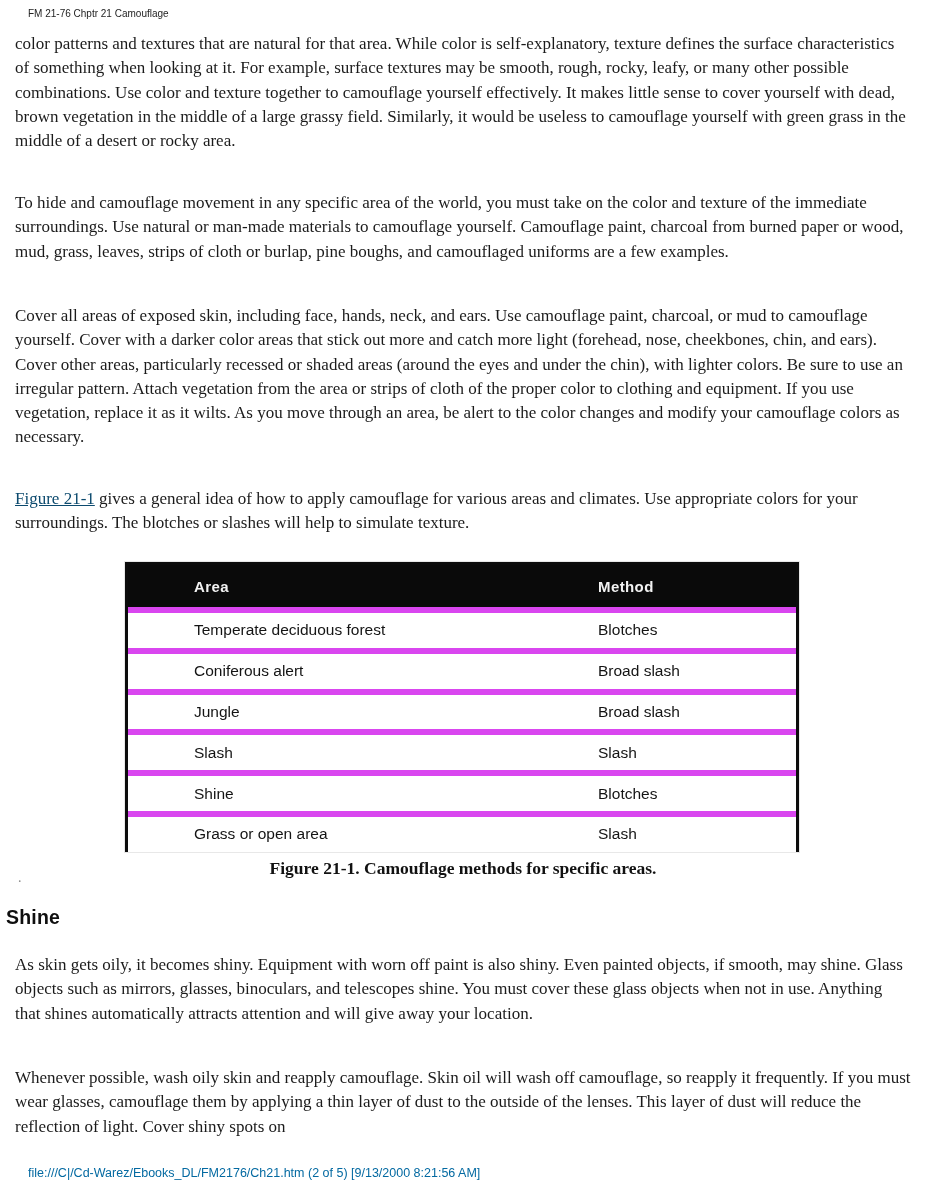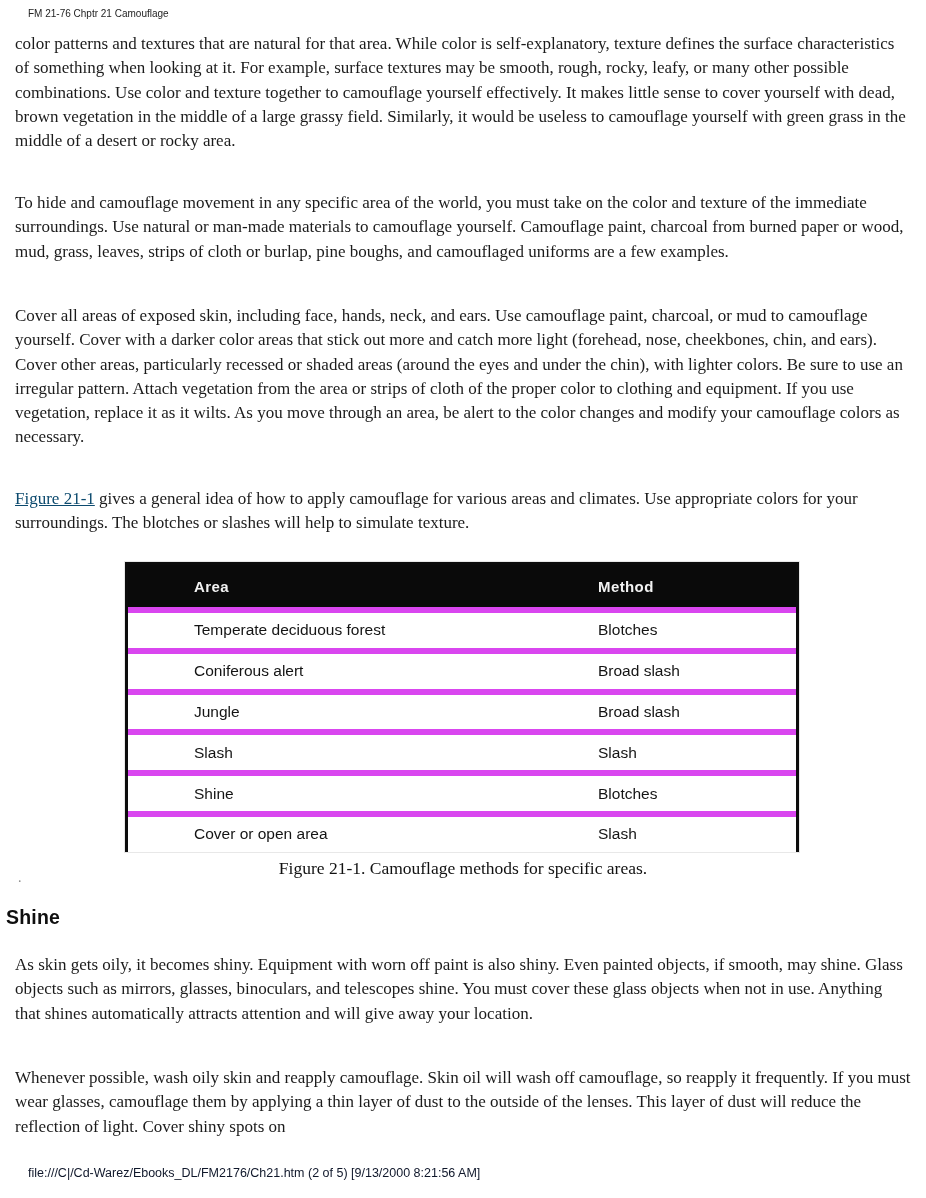--- a/index.html
+++ b/index.html
@@ -73,21 +73,21 @@
   }
   .t-row:first-of-type { border-top: none; }
   .t-cell-area { padding-left: 66px; }
   .t-cell-method { padding-left: 2px; margin-left: 40px; }
   .fig-caption {
     position: absolute;
     left: 0; top: 858px;
     width: 926px;
     text-align: center;
     font-size: 17.5px;
-    font-weight: normal;
+    font-weight: bold;
     color: #111111;
     font-family: "Liberation Serif", "DejaVu Serif", serif;
   }
   .stray-dot {
     position: absolute;
     left: 18px; top: 870px;
     font-size: 14px;
     color: #8a8a8a;
   }
   .shine-heading {
@@ -97,21 +97,21 @@
     font-size: 19.5px;
     font-weight: bold;
     color: #0f0f0f;
     letter-spacing: 0.2px;
   }
   .doc-footer {
     position: absolute;
     left: 28px; top: 1166px;
     font-family: "Liberation Sans", "DejaVu Sans", sans-serif;
     font-size: 12.5px;
-    color: #0f172a;
+    color: #0369a1;
   }
 </style>
 </head>
 <body>
 
 <div class="page">
 
   <div class="doc-header">FM 21-76 Chptr 21 Camouflage</div>
 
   <p class="body-text p1">color patterns and textures that are natural for that area. While color is self-explanatory, texture defines the surface characteristics of something when looking at it. For example, surface textures may be smooth, rough, rocky, leafy, or many other possible combinations. Use color and texture together to camouflage yourself effectively. It makes little sense to cover yourself with dead, brown vegetation in the middle of a large grassy field. Similarly, it would be useless to camouflage yourself with green grass in the middle of a desert or rocky area.</p>
@@ -141,21 +141,21 @@
     </div>
     <div class="t-row">
       <div class="t-cell-area">Slash</div>
       <div class="t-cell-method">Slash</div>
     </div>
     <div class="t-row">
       <div class="t-cell-area">Shine</div>
       <div class="t-cell-method">Blotches</div>
     </div>
     <div class="t-row">
-      <div class="t-cell-area">Cover or open area</div>
+      <div class="t-cell-area">Grass or open area</div>
       <div class="t-cell-method">Slash</div>
     </div>
   </div>
 
   <div class="fig-caption">Figure 21-1. Camouflage methods for specific areas.</div>
 
   <div class="stray-dot">.</div>
 
   <div class="shine-heading">Shine</div>
 

